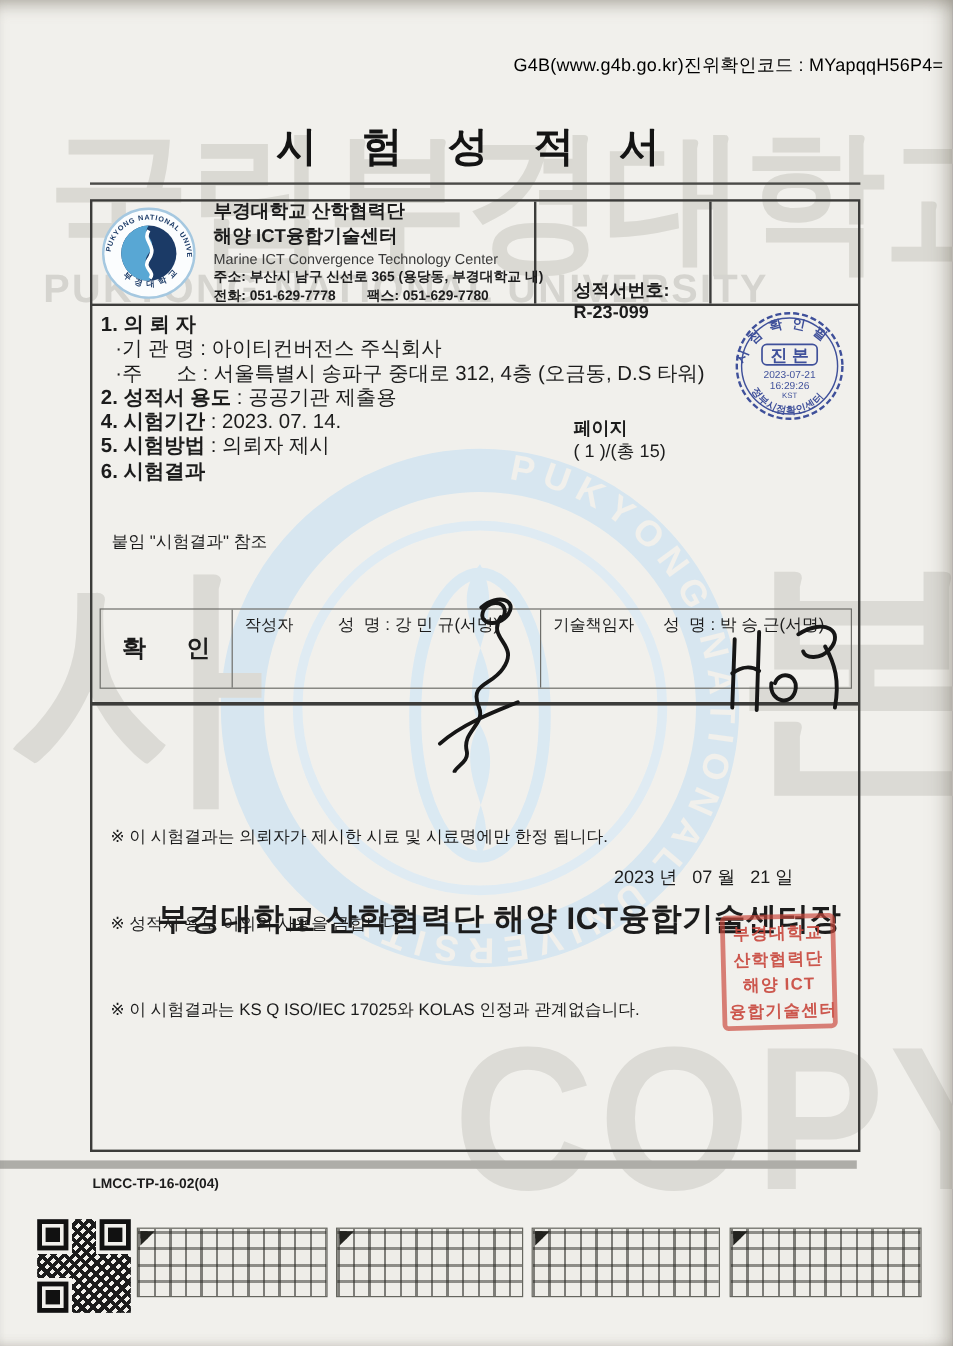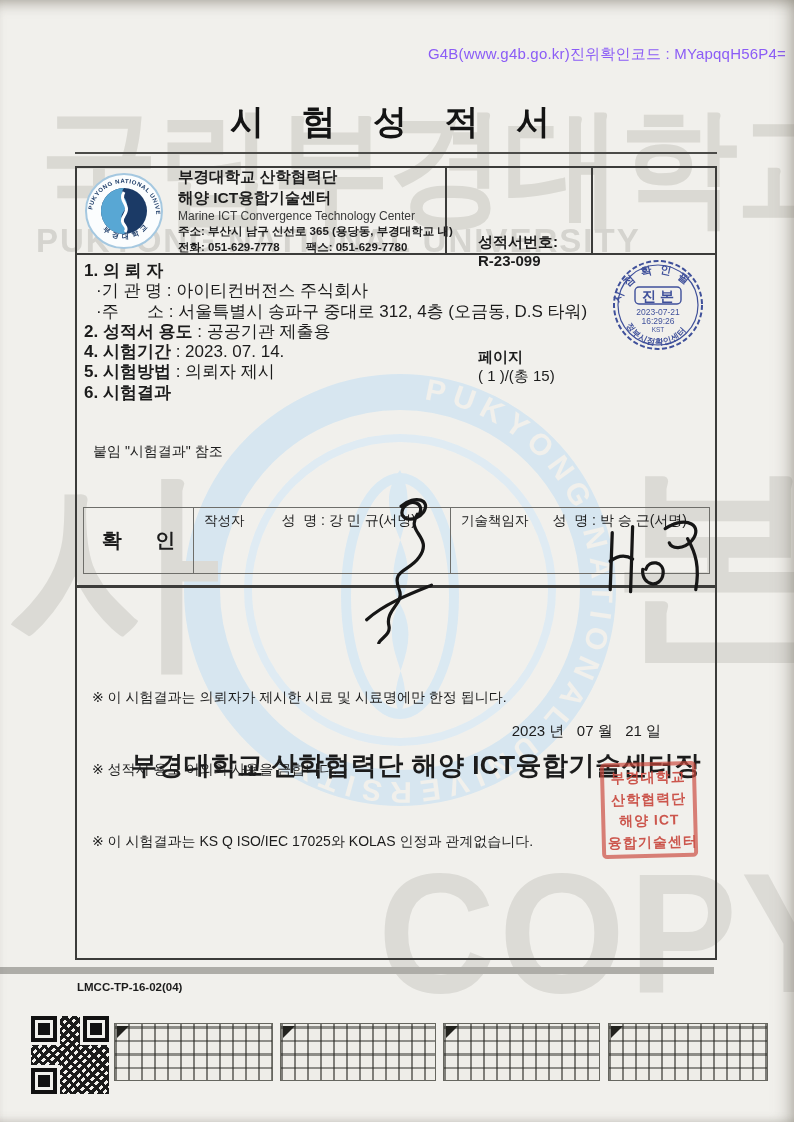--- a/index.html
+++ b/index.html
@@ -20,21 +20,21 @@
   .wm-kr{left:40px;top:88px;width:760px;font-size:118px;font-weight:bold;
          color:#dad9d3;letter-spacing:-2px;white-space:nowrap;transform:scaleY(1.08);}
   .wm-en{left:36px;top:222px;width:760px;font-size:33px;font-weight:bold;
          color:#d5d4cf;letter-spacing:2px;white-space:nowrap;}
   .wm-sa{left:8px;top:462px;font-size:212px;font-weight:bold;color:#dbdad5;line-height:1;}
   .wm-bon{left:612px;top:455px;font-size:212px;font-weight:bold;color:#dbdad5;line-height:1;}
   .wm-copy{left:378px;top:852px;font-size:162px;font-weight:bold;color:#dcdbd6;
            letter-spacing:4px;line-height:1;transform:scaleY(1.05);white-space:nowrap;}
   .wm-circle{left:168px;top:358px;width:464px;height:464px;opacity:.85;}
   
-  .g4b{right:8px;top:45px;font-size:15px;color:#8b5cf6;z-index:2;letter-spacing:.2px;}
+  .g4b{right:8px;top:45px;font-size:15px;color:#000000;z-index:2;letter-spacing:.2px;}
   .title{left:0;top:99px;width:794px;text-align:center;font-size:34px;font-weight:bold;
          letter-spacing:14px;color:#141414;z-index:2;}
   .rule-top{left:75px;top:152px;width:642px;height:2px;background:#4b4b48;z-index:2;}
   
   .doc-box{left:75px;top:166px;width:638px;height:790px;border:2px solid #3c3c3a;z-index:1;}
   .hline-header{left:76px;top:253px;width:640px;height:2px;background:#3c3c3a;z-index:2;}
   .vline{top:168px;width:2px;height:85px;background:#3c3c3a;z-index:2;}
   .vline-1{left:445px;}
   .vline-2{left:591px;}
   

